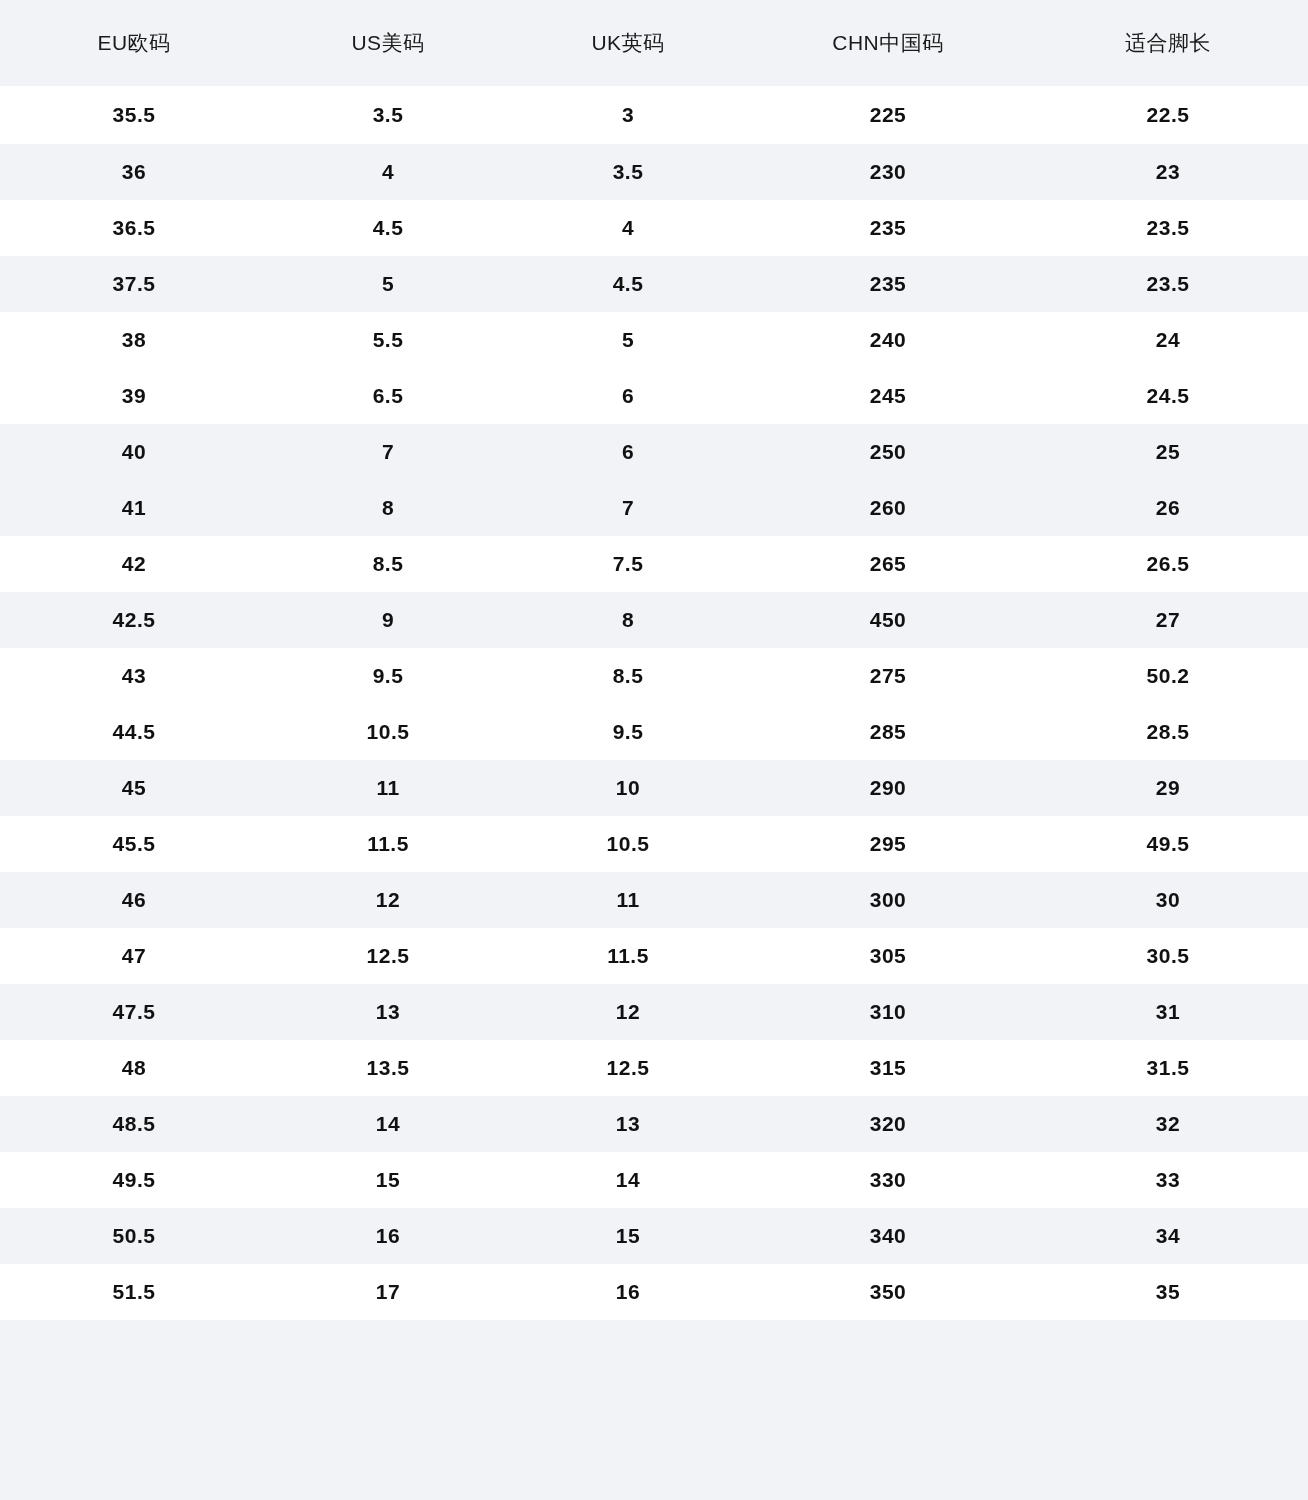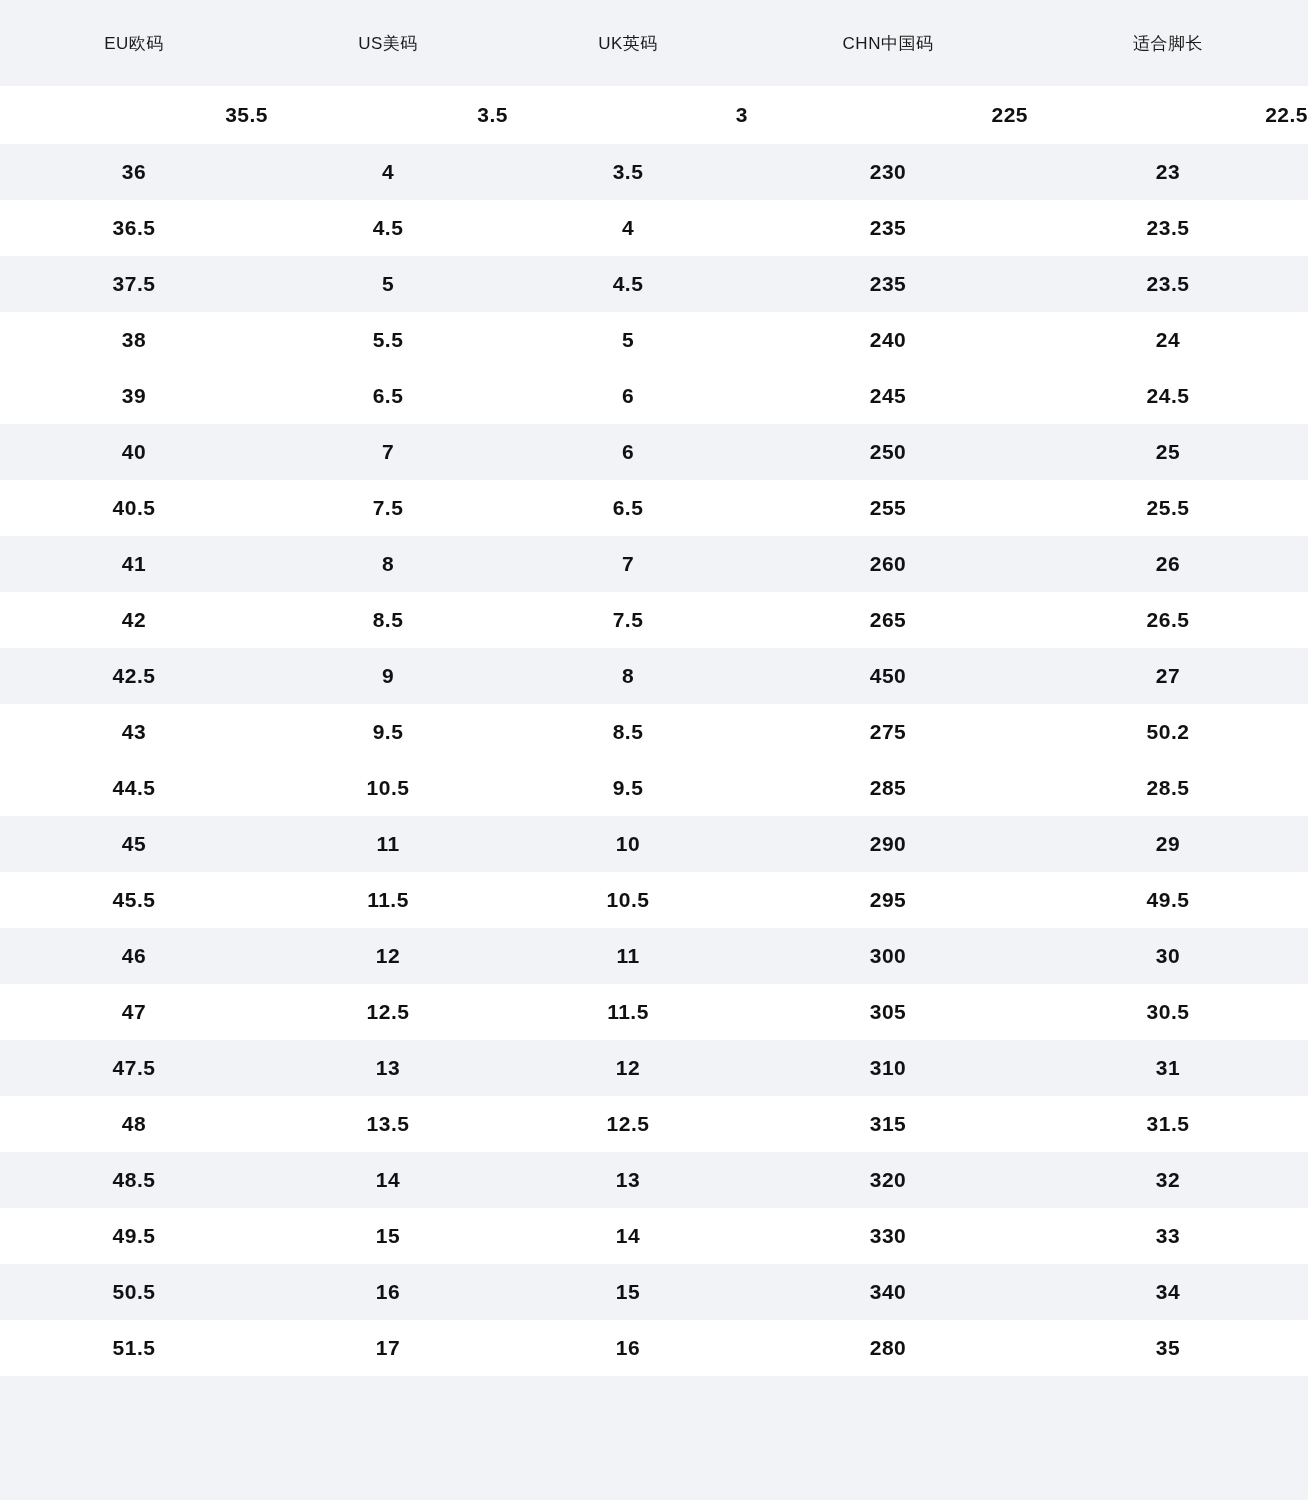--- a/index.html
+++ b/index.html
@@ -27,21 +27,21 @@
     table-layout: fixed;
   }
   table.size-table col.c0 { width: 268px; }
   table.size-table col.c1 { width: 240px; }
   table.size-table col.c2 { width: 240px; }
   table.size-table col.c3 { width: 280px; }
   table.size-table col.c4 { width: 280px; }
 
   thead th {
     height: 86px;
-    font-size: 17px;
+    font-size: 21px;
     font-weight: 400;
     color: #1a1a1a;
     text-align: center;
     vertical-align: middle;
     background: #f2f3f7;
     padding: 0;
     letter-spacing: 0.5px;
   }
   tbody td {
     height: 56px;
@@ -56,21 +56,20 @@
   tbody tr.odd td {
     background: #ffffff;
   }
   tbody tr.even td {
     background: #f2f3f7;
     margin-left: 48px;
   }
   
   tbody tr:first-child td {
     height: 58px;
-    text-align: right;
   }
   .footer-gap {
     height: 26px;
     background: #f2f3f7;
   }
 </style>
 </head>
 <body>
 
 <div class="sheet">
@@ -134,27 +133,20 @@
           <td>245</td>
           <td>24.5</td>
         </tr>
         <tr class="even">
           <td>40</td>
           <td>7</td>
           <td>6</td>
           <td>250</td>
           <td>25</td>
         </tr>
-        <tr class="odd">
-          <td>40.5</td>
-          <td>7.5</td>
-          <td>6.5</td>
-          <td>255</td>
-          <td>25.5</td>
-        </tr>
         <tr class="even">
           <td>41</td>
           <td>8</td>
           <td>7</td>
           <td>260</td>
           <td>26</td>
         </tr>
         <tr class="odd">
           <td>42</td>
           <td>8.5</td>
@@ -243,19 +235,19 @@
           <td>50.5</td>
           <td>16</td>
           <td>15</td>
           <td>340</td>
           <td>34</td>
         </tr>
         <tr class="odd">
           <td>51.5</td>
           <td>17</td>
           <td>16</td>
-          <td>280</td>
+          <td>350</td>
           <td>35</td>
         </tr>
       </tbody>
   </table>
   <div class="footer-gap"></div>
 </div>
 
 </body></html>

